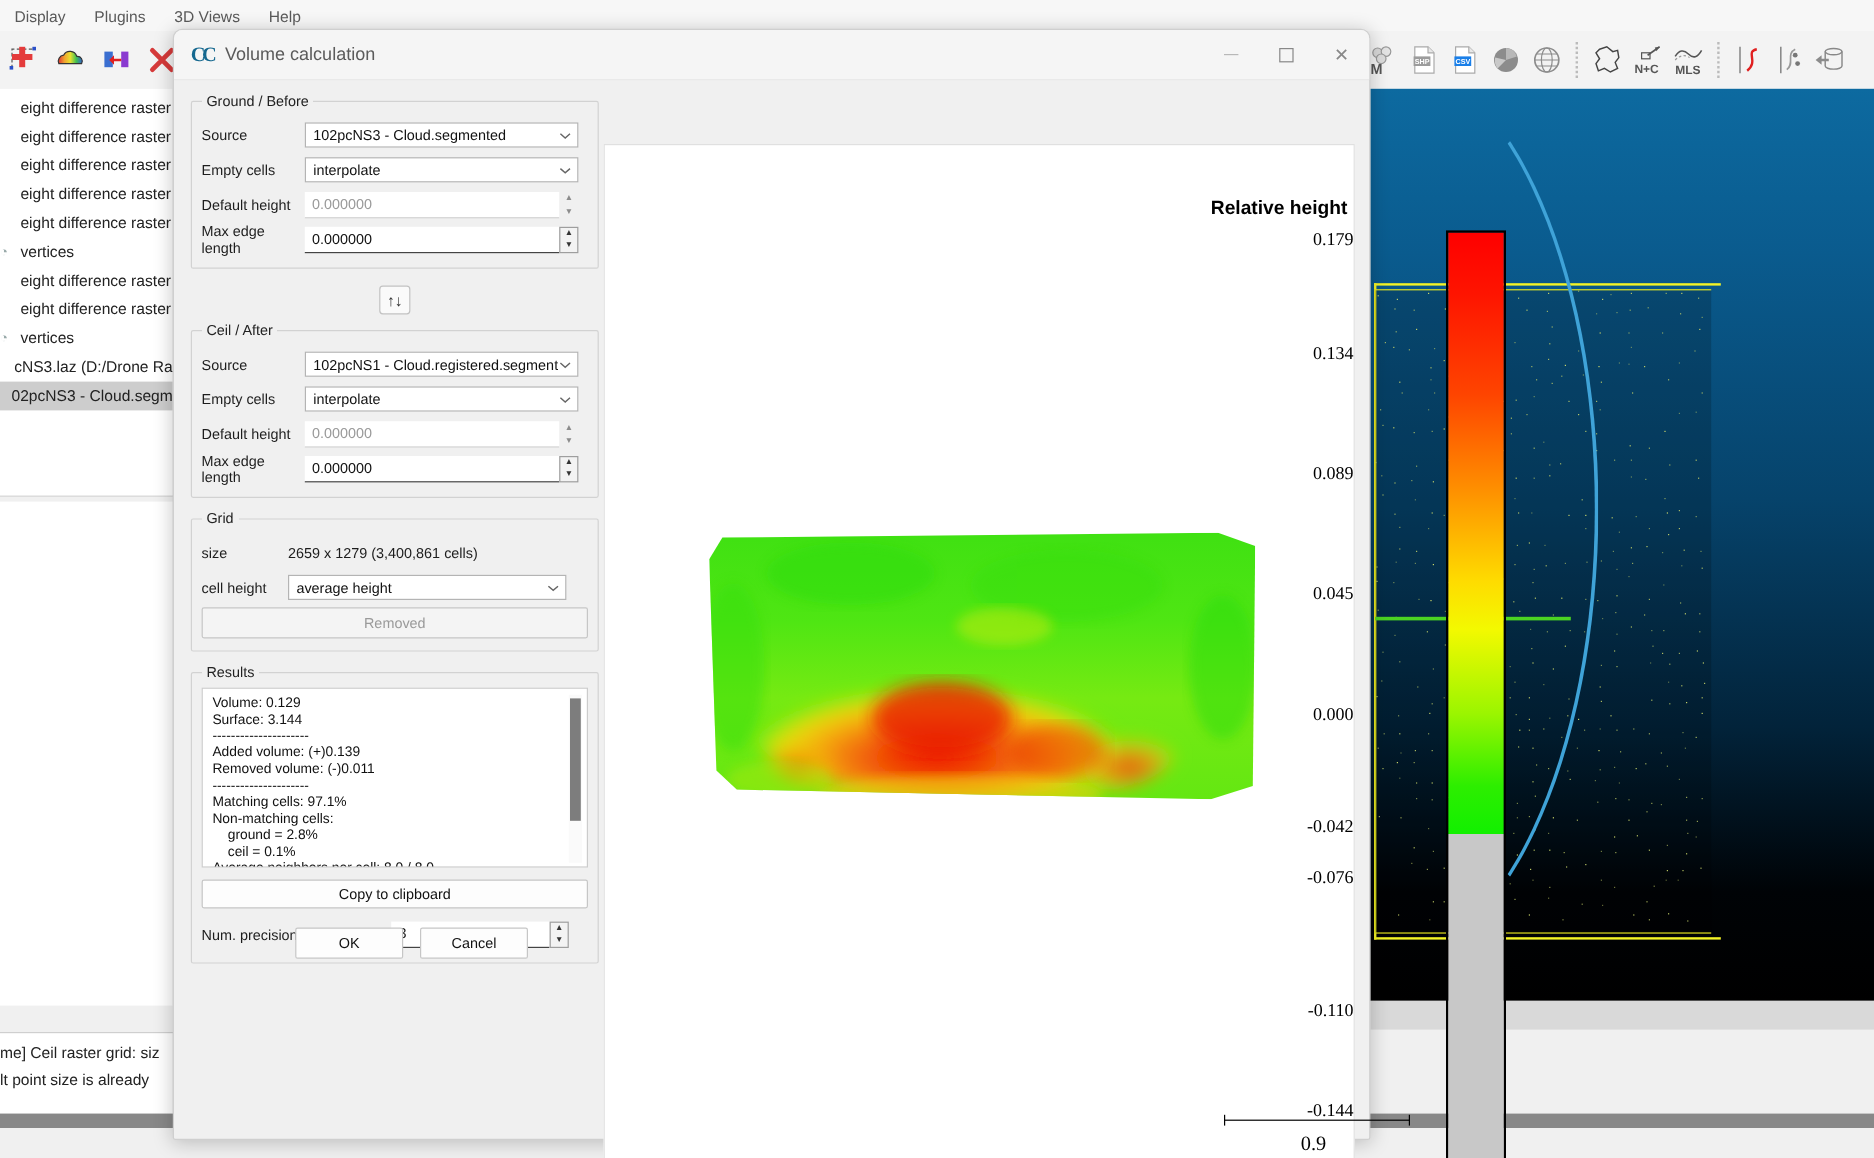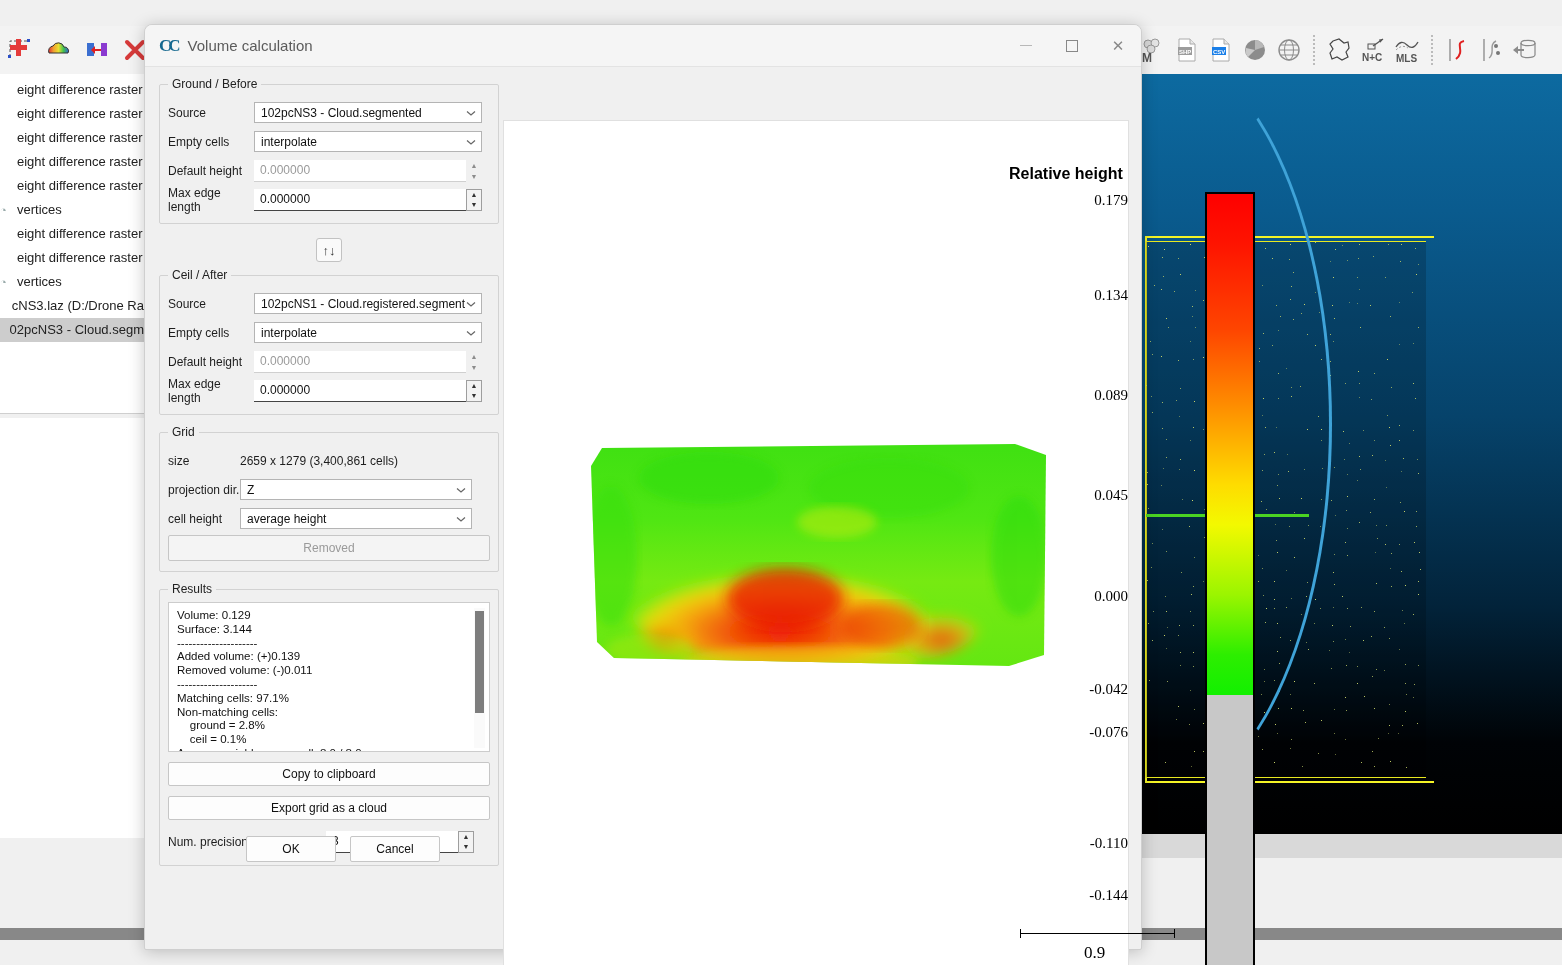--- a/index.html
+++ b/index.html
@@ -211,20 +211,26 @@
     position: absolute; left: 14px; bottom: 14px; width: 340px;
     display: flex; justify-content: center; gap: 14px;
   }
   .bottombtns .btn { width: 90px; height: 26px; }
 </style>
 </head>
 <body>
 
 <div id="root">
 
+  <div class="menubar">
+    <div class="mi">Display</div>
+    <div class="mi">Plugins</div>
+    <div class="mi">3D Views</div>
+    <div class="mi">Help</div>
+  </div>
 
   <div class="toolbar-left">
     <div class="tbicon">
       <svg width="30" height="30" viewBox="0 0 30 30">
         <path d="M4 22 L4 6 L22 6" stroke="#555" stroke-width="1" fill="none" stroke-dasharray="3,2"></path>
         <rect x="10" y="4" width="5" height="17" fill="#e43b3b"></rect>
         <rect x="4" y="10" width="17" height="5" fill="#e43b3b"></rect>
         <rect x="2" y="20" width="3" height="3" fill="#2b50c8"></rect>
         <rect x="21" y="4" width="3" height="3" fill="#2b50c8"></rect>
       </svg>
@@ -384,20 +390,24 @@
       </div>
     <div class="dbrow sel">
         <span class="glyph"></span>
         <span>02pcNS3 - Cloud.segm</span>
       </div>
   </div>
 
   <div class="leftpanel-gap"></div>
   <div class="leftpanel-white"></div>
 
+  <div class="console">
+    <div class="line">me] Ceil raster grid: siz</div>
+    <div class="line">lt point size is already</div>
+  </div>
   <div class="statusbar"></div>
   <div class="statusbar2"></div>
 
   <div class="view3d">
     <div class="bbox-outer"></div>
     <div class="bbox-inner"></div>
     <div class="ptcloud" id="ptcloud">
         <div class="pt" style="left: 2.39412px; top: 4.33834px; opacity: 0.99;"></div>
         <div class="pt" style="left: 18.2336px; top: 6.95915px; opacity: 0.95;"></div>
         <div class="pt" style="left: 43.6771px; top: 1.54684px; opacity: 1;"></div>
@@ -944,29 +954,20 @@
           </div>
         </fieldset>
 
         <fieldset>
           <legend>Grid</legend>
           <div class="frow">
             <label style="width:72px">size</label>
             <span style="font-size:12px;color:#1d1d1d">2659 x 1279 (3,400,861 cells)</span>
           </div>
           <div class="frow">
-            <label style="width:72px">projection dir.</label>
-            <div class="combo" style="width:232px">
-              <span class="txt">Z</span>
-              <svg class="chev" viewBox="0 0 12 12">
-                  <path d="M2 4.5 L6 8 L10 4.5" stroke="#666" fill="none" stroke-width="1.2"></path>
-                </svg>
-            </div>
-          </div>
-          <div class="frow">
             <label style="width:72px">cell height</label>
             <div class="combo" style="width:232px">
               <span class="txt">average height</span>
               <svg class="chev" viewBox="0 0 12 12">
                   <path d="M2 4.5 L6 8 L10 4.5" stroke="#666" fill="none" stroke-width="1.2"></path>
                 </svg>
             </div>
           </div>
           <div class="frow">
             <div class="btn disabled" style="width:100%;height:26px">Removed</div>
@@ -984,21 +985,20 @@
             <div>---------------------</div>
             <div>Matching cells: 97.1%</div>
             <div>Non-matching cells:</div>
             <div style="white-space:pre">    ground = 2.8%</div>
             <div style="white-space:pre">    ceil = 0.1%</div>
             <div>Average neighbors per cell: 8.0 / 8.0</div>
             <div class="scrolltrack"></div>
             <div class="scrollthumb"></div>
           </div>
           <div style="margin-top:10px" class="btn">Copy to clipboard</div>
-          <div style="margin-top:10px" class="btn">Export grid as a cloud</div>
           <div class="frow" style="margin-top:8px">
             <label style="width:158px">Num. precision</label>
             <div class="spinwrap" style="width:148px">
               <div class="spinfield" style="flex:1">3</div>
               <div class="spinbtns">
                   <div>▲</div>
                   <div>▼</div>
                 </div>
             </div>
           </div>
@@ -1020,21 +1020,21 @@
         </div>
 
         <div class="cb-lab" style="top:71px;  width:690px">0.179</div>
         <div class="cb-lab" style="top:166px; width:690px">0.134</div>
         <div class="cb-lab" style="top:266px; width:690px">0.089</div>
         <div class="cb-lab" style="top:366px; width:690px">0.045</div>
         <div class="cb-lab" style="top:467px; width:690px">0.000</div>
         <div class="cb-lab" style="top:560px; width:690px">-0.042</div>
         <div class="cb-lab" style="top:603px; width:690px">-0.076</div>
         <div class="cb-lab" style="top:714px; width:690px">-0.110</div>
-        <div class="cb-lab" style="top:766px; width:690px">-0.144</div>
+        <div class="cb-lab" style="top:797px; width:690px">-0.144</div>
 
         <div class="raster">
           <svg width="458" height="235" viewBox="0 0 458 235">
             <defs>
               <clipPath id="shape">
                 <polygon points="13,12 426,8 457,19 455,219 420,230 25,222 8,206 2,30"></polygon>
               </clipPath>
               <radialGradient id="mound" cx="46%" cy="72%" r="48%">
                 <stop offset="0%" stop-color="#ef1807"></stop>
                 <stop offset="22%" stop-color="#f03b06"></stop>

